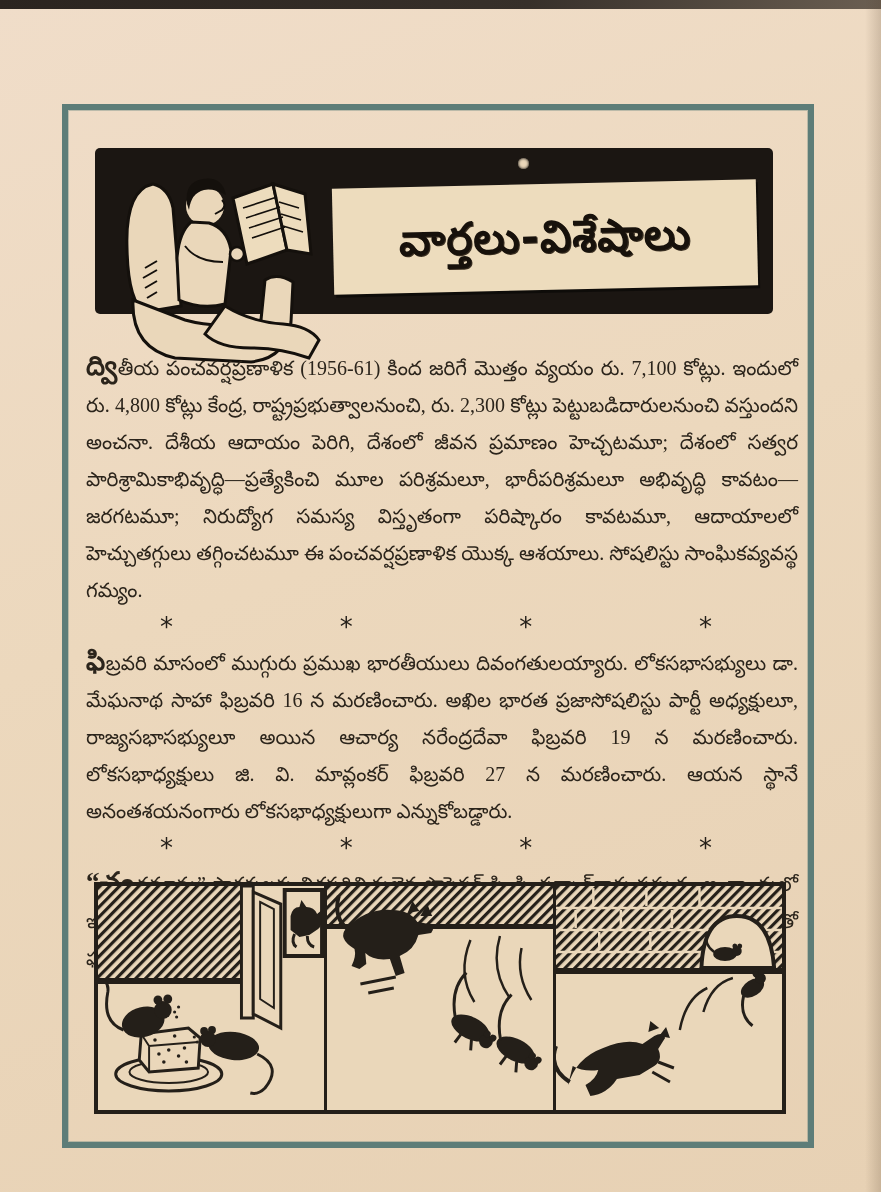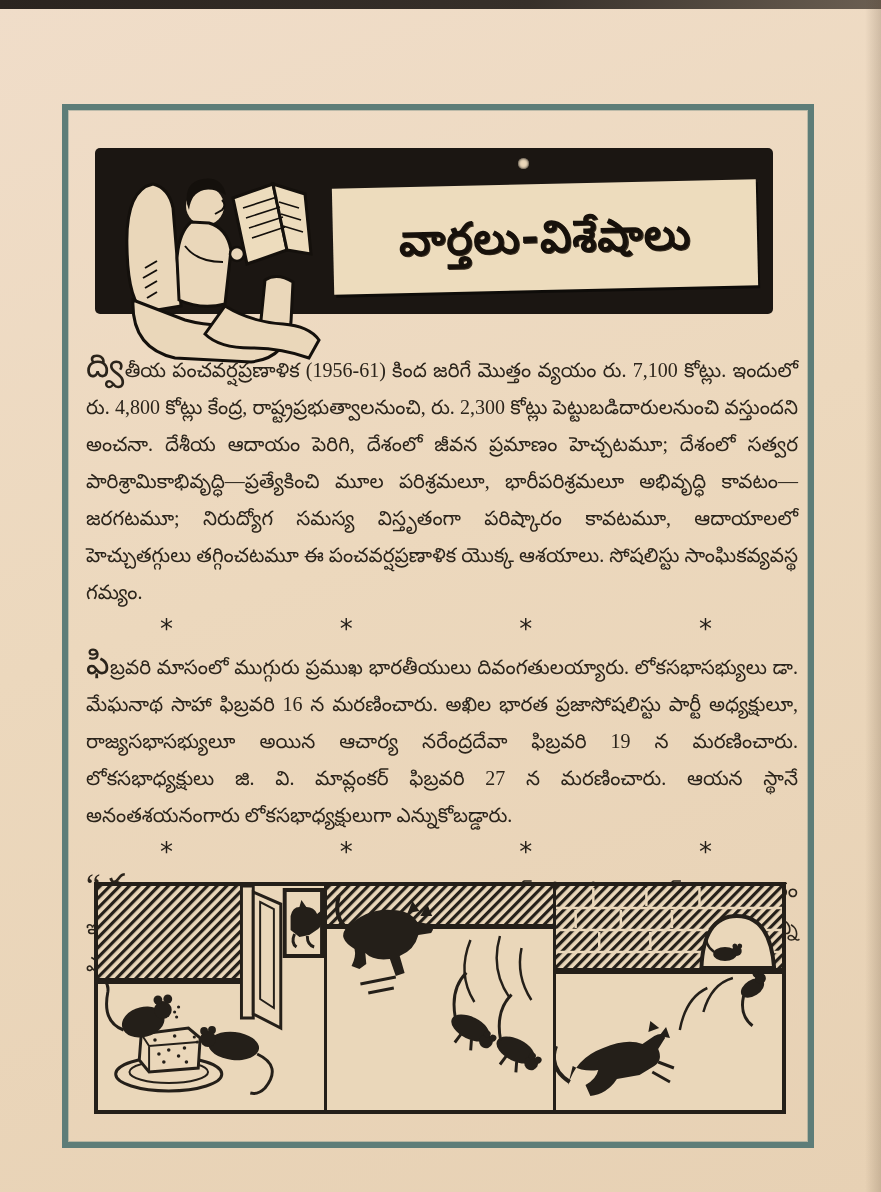--- a/index.html
+++ b/index.html
@@ -44,21 +44,21 @@
     text-shadow:1px 1px 0 #3a2f22;
   }
   .pin-dot{position:absolute;left:423px;top:10px;width:11px;height:11px;border-radius:50%;
     background:#e9d6b9;box-shadow:0 0 3px #000 inset;}
   
   .text-col{
     position:absolute;left:18px;top:240px;width:712px;
     color:#2b241b;font-size:20px;line-height:37px;text-align:justify;
   }
   .text-col p{margin:0;}
-  .dropcap{font-size:33px;font-weight:400;line-height:1;letter-spacing:.5px;}
+  .dropcap{font-size:27px;font-weight:700;line-height:1;letter-spacing:.5px;}
   .stars{
     display:flex;justify-content:space-between;
     padding:2px 86px 2px 74px;height:32px;align-items:center;
     font-size:26px;color:#241f19;font-family:"DejaVu Sans",sans-serif;
   }
   
   .comic{
     position:absolute;left:26px;top:772px;width:692px;height:232px;
     box-sizing:border-box;border:4px solid #241f19;background:#ead7ba;
     display:flex;

